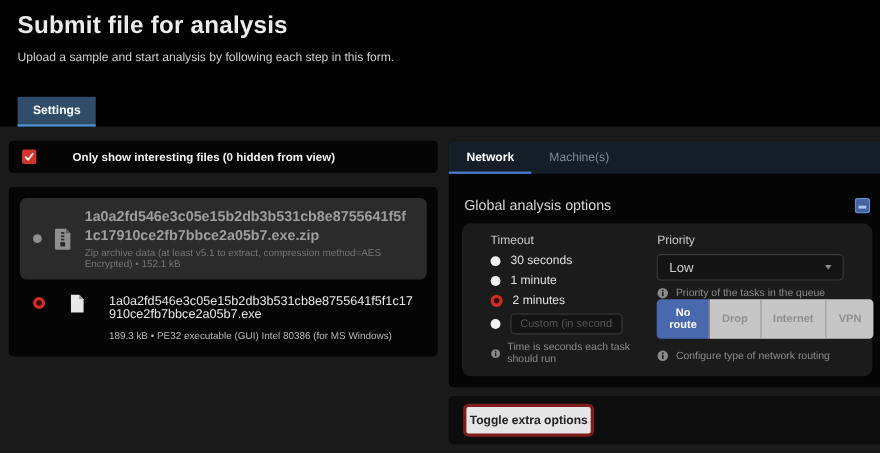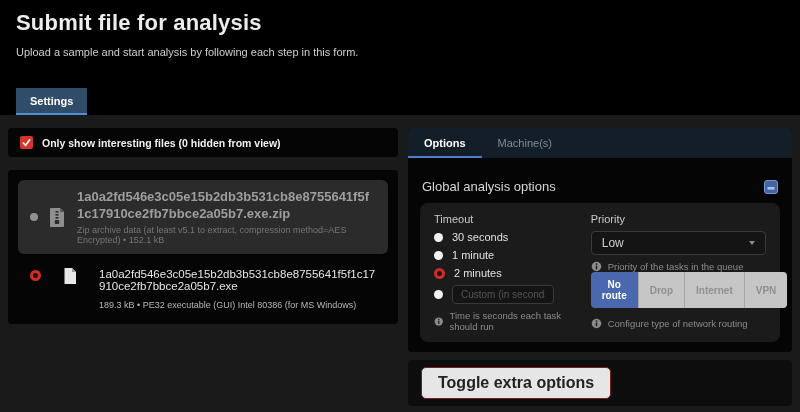--- a/index.html
+++ b/index.html
@@ -16,21 +16,21 @@
 
   
   .content { background:#1a1a1a; height:324px; padding:13px 8px 0; display:flex; gap:10px; }
 
   .panel { background:#050505; border-radius:4px; }
 
   
   .left-col { flex:0 0 390px; width:390px; }
   .filter-panel { padding:8px 12px; display:flex; align-items:center; gap:9px; margin-bottom:13px; }
   .checkbox { width:13px; height:13px; background:#d3352c; border-radius:2px; display:flex; align-items:center; justify-content:center; cursor:pointer; flex:0 0 auto; }
-  .filter-label { color:#f2f2f2; font-size:10.5px; font-weight:600; }
+  .filter-label { color:#f2f2f2; font-size:10.5px; font-weight:600;margin-left:24px; }
 
   .files-panel { padding:10px; }
   .file-row-zip { background:#2b2b2b; border-radius:6px; padding:9px 12px; display:flex; align-items:center; gap:11px; cursor:pointer; }
   .file-row-exe { padding:12px 12px 4px; display:flex; align-items:flex-start; gap:22px; cursor:pointer; }
   .radio-dot { width:8px; height:8px; border-radius:50%; background:#909090; flex:0 0 auto; }
   .radio { width:9px; height:9px; border-radius:50%; background:#f2f2f2; flex:0 0 auto; cursor:pointer; }
   .radio.sel { width:11px; height:11px; border:3px solid #ce2d26; background:#300d0b; }
   .zip-name { font-size:13px; font-weight:bold; color:#9e9e9e; word-break:break-all; line-height:1.28; }
   .zip-details { font-size:9px; color:#757575; margin-top:3px; }
   .exe-name { font-size:11.5px; color:#e6e6e6; word-break:break-all; margin-top:2px; }
@@ -38,38 +38,38 @@
   .file-icon { flex:0 0 auto; margin-top:1px; }
 
   
   .right-col { flex:1; display:flex; flex-direction:column; }
   .opt-tabbar { background:#141e29; display:flex; border-radius:4px 4px 0 0; }
   .opt-tab { font-size:11px; padding:9px 16px 7px; cursor:pointer; }
   .opt-tab.active { color:#fff; font-weight:bold; border-bottom:2px solid #4d7fd1; }
   .opt-tab.inactive { color:#7e8b9a; }
   .section-head { display:flex; justify-content:space-between; align-items:center; padding:21px 14px 7px; }
   .section-title { color:#d6d6d6; font-size:13px; }
-  .card { background:#1b1b1b; border-radius:8px; margin:2px 12px 10px; padding:10px 14px; display:flex; }
+  .card { background:#1b1b1b; border-radius:8px; margin:2px 12px 10px; padding:10px 26px; display:flex; }
   .col-timeout { width:46%; }
   .col-priority { width:54%; padding-left:4px; }
   .fld-label { color:#c9c9c9; font-size:11px; margin-bottom:6px; }
   .radio-row { display:flex; align-items:center; gap:9px; margin:6px 0; color:#e0e0e0; font-size:11px; }
   .custom-input { width:102px; background:#141414; border:1px solid #3a3a3a; border-radius:4px; color:#bbb; font-size:10px; padding:3px 8px; outline:none; }
   .custom-input::placeholder { color:#565656; }
   .hint { display:flex; align-items:center; gap:6px; color:#8b8b8b; font-size:9.5px; margin-top:6px; }
   .select { background:#141414; border:1px solid #3a3a3a; border-radius:4px; padding:4px 10px; display:flex; justify-content:space-between; align-items:center; color:#cfcfcf; font-size:12px; margin-bottom:6px; cursor:pointer; }
   .caret { width:0; height:0; border-left:3px solid transparent; border-right:3px solid transparent; border-top:4px solid #8d8d8d; }
   .net-label { margin-top:8px; margin-bottom:4px; }
   .route-group { display:flex; }
   .route-btn { font-size:10px; font-weight:bold; padding:7px 11px; background:#c6c6c6; color:#8f8f8f; border:none; border-right:1px solid #a8a8a8; cursor:pointer; font-family:inherit; }
   .route-btn.active { background:#4a68ae; color:#fff; border-radius:4px 0 0 4px; }
   .route-btn:last-child { border-radius:0 4px 4px 0; border-right:none; }
 
   .toggle-panel { margin-top:8px; background:#0d0d0d; border-radius:4px; padding:7px 13px; }
-  .toggle-btn { background:#e6e6e6; color:#222; font-weight:bold; font-size:16px; padding:6px 16px; border-radius:5px; border:1px solid #7f1d1d; cursor:pointer; font-family:inherit; }
+  .toggle-btn { background:#e6e6e6; color:#222; font-weight:bold; font-size:11px; padding:6px 3px; border-radius:5px; border:3px solid #7f1d1d; cursor:pointer; font-family:inherit; }
 </style>
 </head>
 <body>
 
 <div class="header">
   <div class="page-title">Submit file for analysis</div>
   <div class="page-subtitle">Upload a sample and start analysis by following each step in this form.</div>
   <div class="top-tabs">
     <span class="settings-tab">Settings</span>
   </div>
@@ -114,21 +114,21 @@
           <div class="exe-name">1a0a2fd546e3c05e15b2db3b531cb8e8755641f5f1c17910ce2fb7bbce2a05b7.exe</div>
           <div class="exe-details">189.3 kB • PE32 executable (GUI) Intel 80386 (for MS Windows)</div>
         </div>
       </div>
     </div>
   </div>
 
   <div class="right-col">
     <div class="panel main-panel">
       <div class="opt-tabbar">
-        <span class="opt-tab active">Options</span>
+        <span class="opt-tab active">Network</span>
         <span class="opt-tab inactive">Machine(s)</span>
       </div>
 
       <div class="section-head">
         <span class="section-title">Global analysis options</span>
         <svg width="14" height="14" viewBox="0 0 14 14" style="cursor:pointer">
           <rect x="0.5" y="0.5" width="13" height="13" rx="2.5" fill="#44659f" stroke="#6b96d8" stroke-width="1"></rect>
           <rect x="3.5" y="7" width="7" height="2.6" fill="#a9c4ef"></rect>
         </svg>
       </div>

